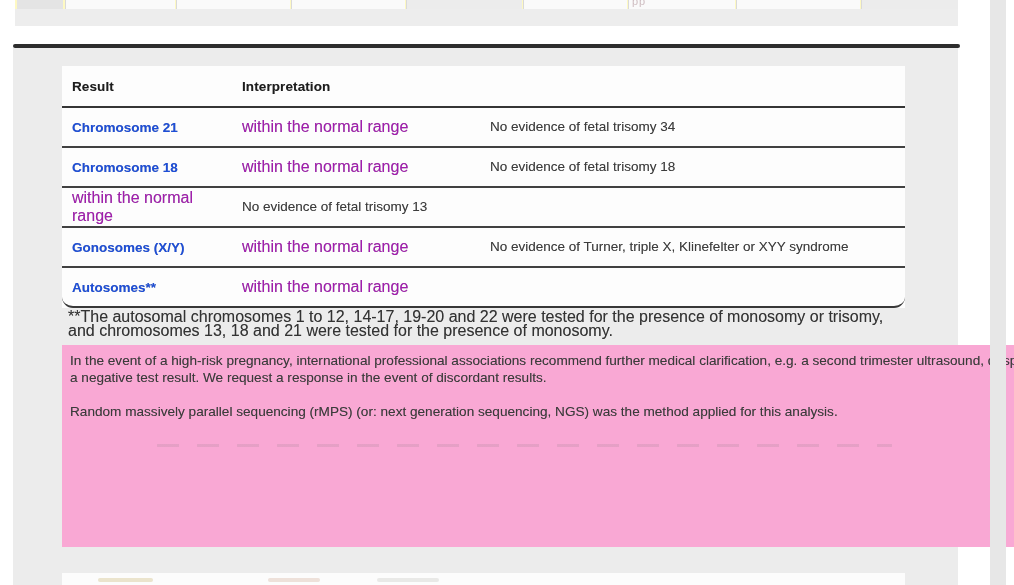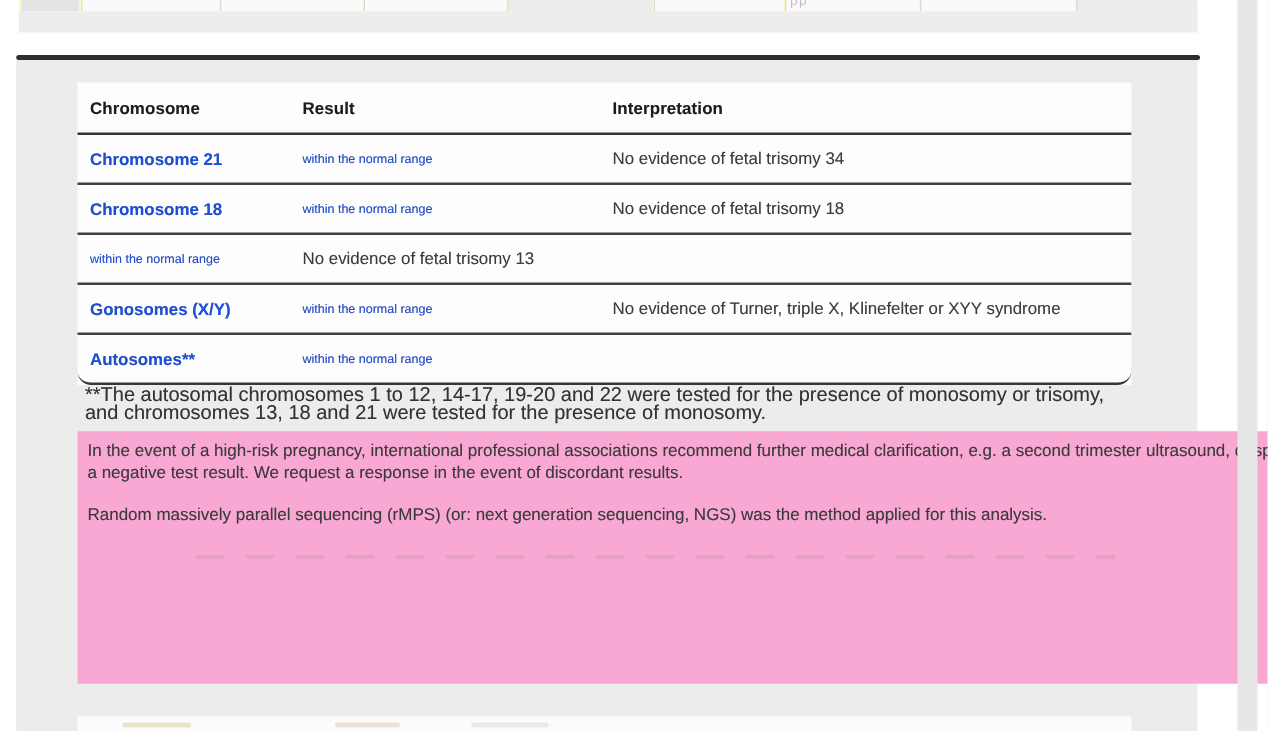--- a/index.html
+++ b/index.html
@@ -52,21 +52,21 @@
   .t-row > div { padding-left: 10px; }
   .t-row > div:nth-child(3) { padding-right: 45px; }
   .t-head { height: 42px; border-bottom: 2.5px solid #353535; }
   .t-head > div {
     font-weight: 700; font-size: 13.5px; color: #1d1d1d;
     letter-spacing: 0.1px;
   }
   .t-body-row { height: 40px; border-bottom: 2px solid #414141; }
   .t-body-row:last-child { border-bottom: 2px solid #383838; border-radius: 11px; }
   .chrom { font-weight: 700; font-size: 13.5px; color: #1d4ed8; }
-  .result { font-size: 10px; color: #1d4ed8; }
+  .result { font-size: 16px; color: #a21caf; }
   .interp { font-size: 13.5px; color: #3d3d3d; line-height: 16px; }
   .t-row, .footnote, .notes-box { text-shadow: 0 0 0.5px rgba(70,70,70,0.45); }
 
   
   .footnote {
     position: absolute; left: 68px; top: 310px; width: 838px;
     font-size: 16px; line-height: 13.5px; color: #333333;
   }
 
   
@@ -115,21 +115,20 @@
   <span class="pp-artifact">pp</span>
 </div>
 <div class="top-gray-band"></div>
 
 <div class="divider"></div>
 
 <div class="panel"></div>
 
 <div class="table-box">
   <div class="t-row t-head">
-    <div>Chromosome</div>
     <div>Result</div>
     <div>Interpretation</div>
   </div>
   <div class="t-row t-body-row">
     <div class="chrom">Chromosome 21</div>
     <div class="result">within the normal range</div>
     <div class="interp">No evidence of fetal trisomy 34</div>
   </div>
   <div class="t-row t-body-row">
     <div class="chrom">Chromosome 18</div>

